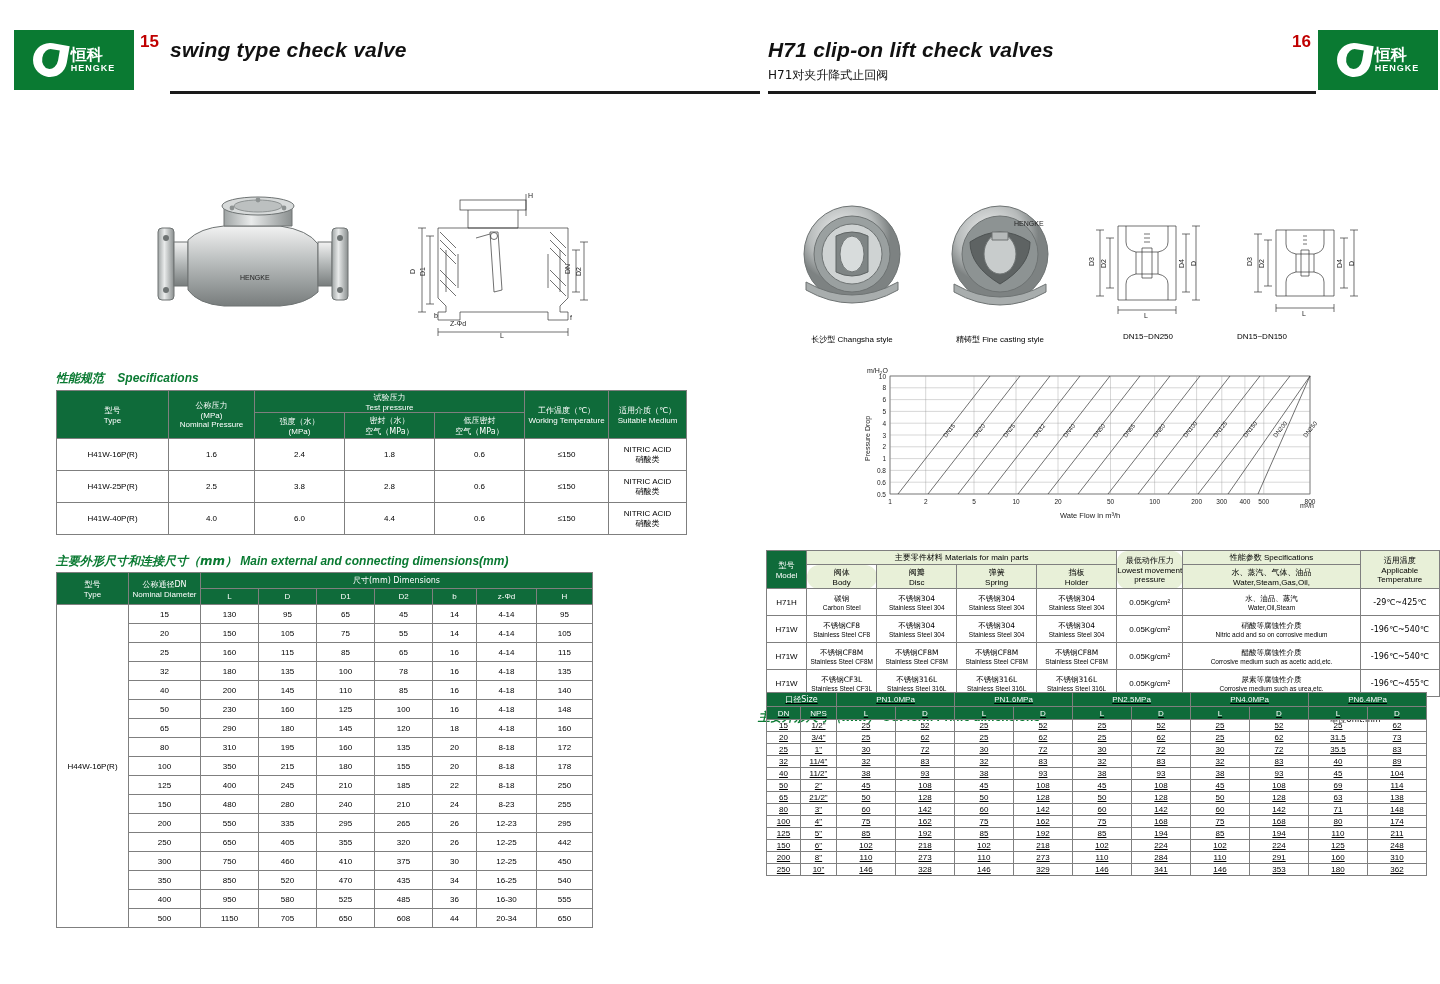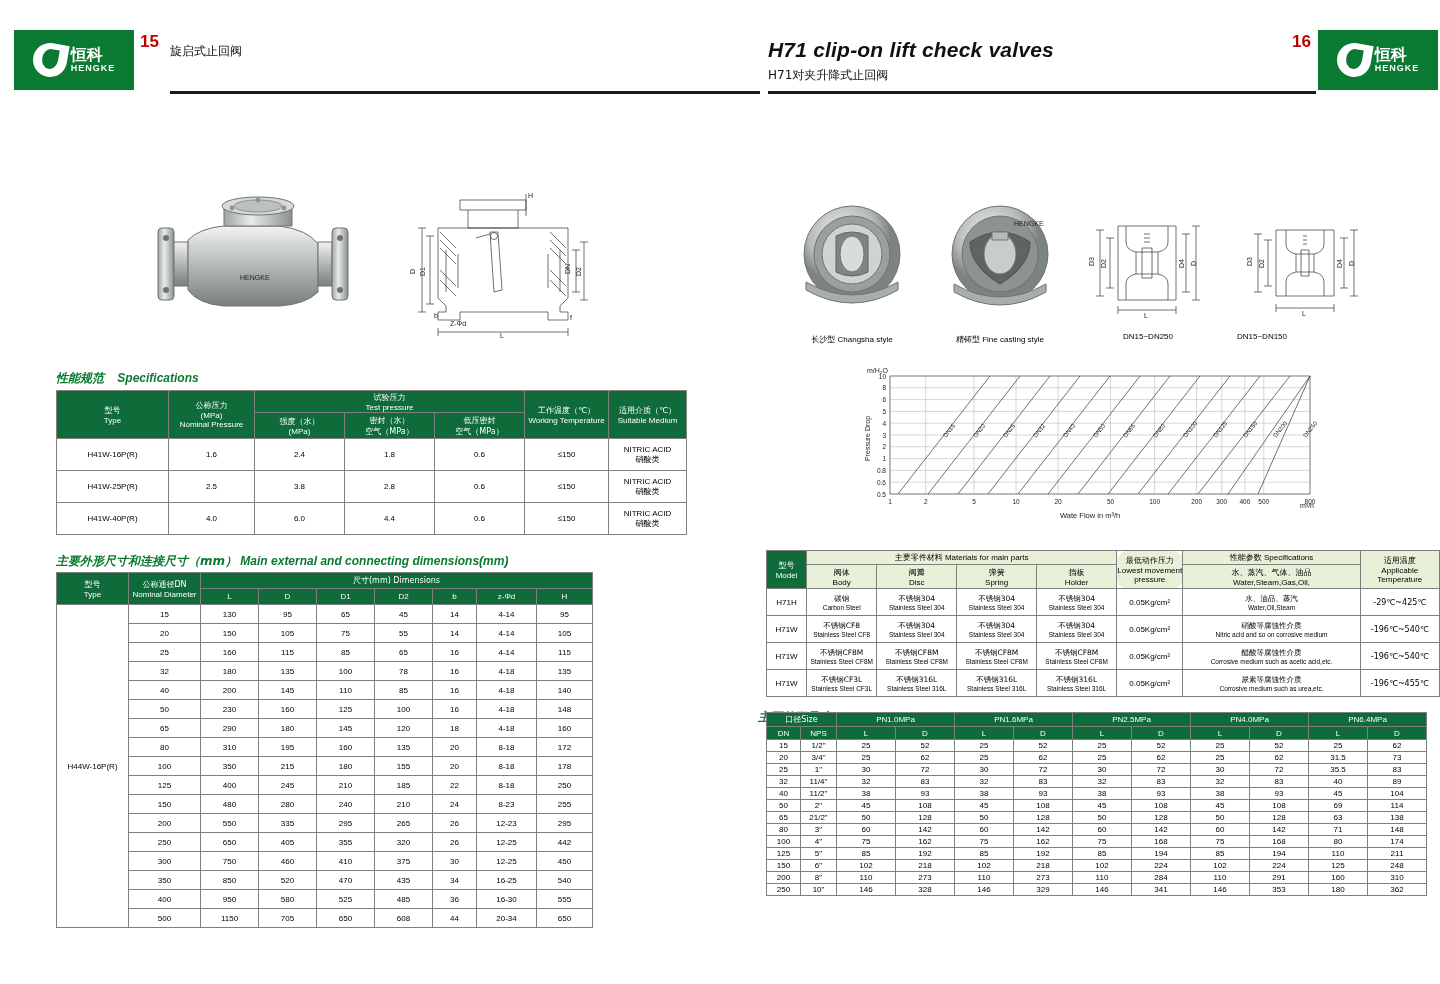--- a/index.html
+++ b/index.html
@@ -55,21 +55,21 @@
   
   #spec-title { position:absolute; left:56px; top:370px; }
   #spec-table { position:absolute; left:56px; top:390px; }
   #dim-title { position:absolute; left:56px; top:553px; }
   #dim-table { position:absolute; left:56px; top:572px; }
 
   
   #mat-table { position:absolute; left:766px; top:550px; }
   #out-title { position:absolute; left:758px; top:709px; }
   #unit-note { position:absolute; left:1330px; top:714px; font-size:8px; }
-  #out-table { position:absolute; left:766px; top:712px; }
+  #out-table { position:absolute; left:766px; top:692px;text-decoration:underline; }
 
   
   #chart { position:absolute; left:830px; top:366px; }
 </style>
 </head>
 <body>
 
 <div class="page">
 
   <div class="header">
@@ -80,21 +80,21 @@
         <div class="logo-text">
           <div class="cn">恒科</div>
           <div class="en">HENGKE</div>
         </div>
       </div>
     </div>
 
     <div class="page-num left">15</div>
 
     <div class="title-bar title-left">
-      <div class="t-cn cn">旋启式止回阀</div>
+      <div class="t-en">swing type check valve</div>
     </div>
 
     <div class="title-bar title-right">
       <div class="t-en">H71 clip-on lift check valves</div>
       <div class="t-cn cn">H71对夹升降式止回阀</div>
     </div>
 
     <div class="page-num right">16</div>
 
     <div class="logo-box logo-right">
@@ -674,21 +674,21 @@
       <td class="hdrcell" style="height:14px;width:200px;">
         <span class="cn">性能参数</span>
         <span>Specifications</span>
       </td>
       <td class="hdrcell" rowspan="2" style="width:84px;">
         <div class="cn">适用温度</div>
         <div>Applicable Temperature</div>
       </td>
     </tr>
     <tr>
-      <td class="hdrcell" style="width:80px;height:24px;">
+      <td class="hdrcell" style="width:80px;height:24px;border-radius:12px;">
         <div class="cn">阀体</div>
         <div>Body</div>
       </td>
       <td class="hdrcell" style="width:92px;">
         <div class="cn">阀瓣</div>
         <div>Disc</div>
       </td>
       <td class="hdrcell" style="width:92px;">
         <div class="cn">弹簧</div>
         <div>Spring</div>

